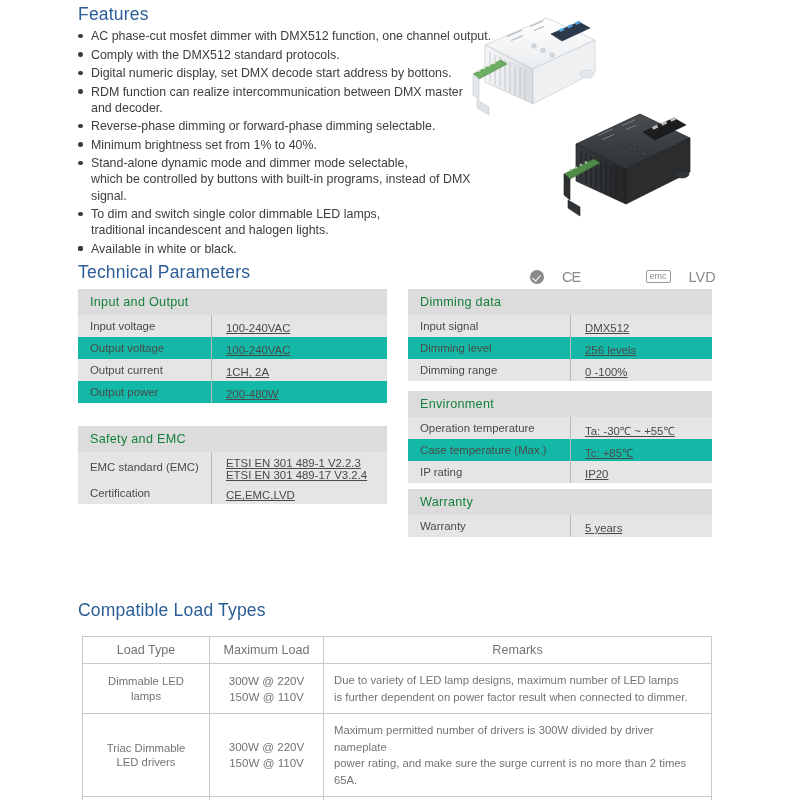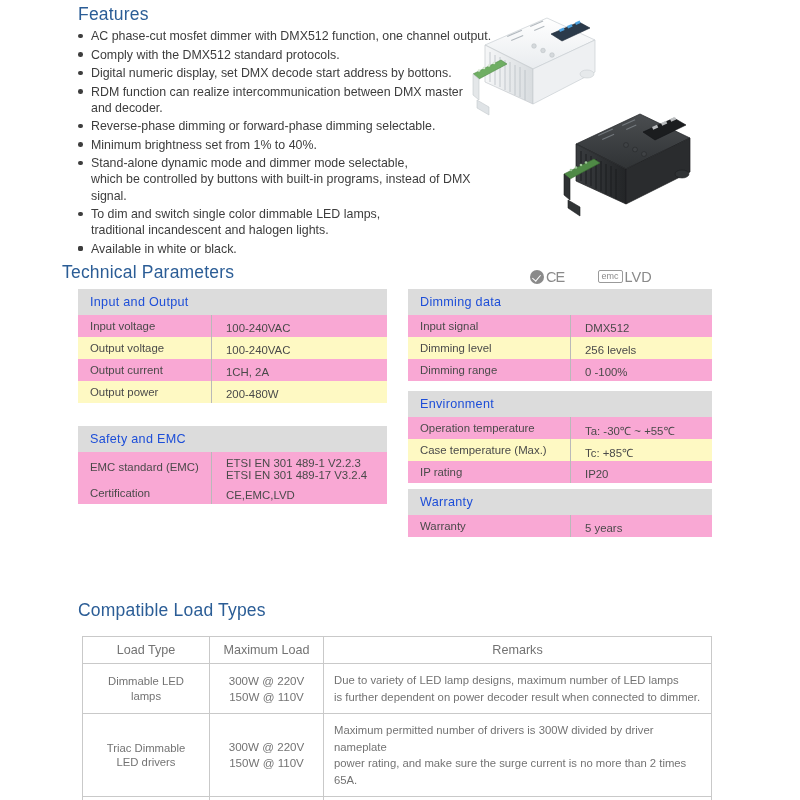--- a/index.html
+++ b/index.html
@@ -43,21 +43,21 @@
   
   .photo{position:absolute;}
 
   
   #photo-white{left:455px;top:12px;width:150px;height:108px;}
   #photo-black{left:548px;top:104px;width:150px;height:122px;}
 
   
   #cert-row{
     position:absolute;left:530px;top:251px;
-    display:flex;align-items:center;gap:2px;
+    display:flex;align-items:center;gap:18px;
     color:#8a8a8a;
   }
   #cert-row .c-tick{
     width:14px;height:14px;border-radius:50%;
     background:#8a8a8a;position:relative;display:inline-block;
   }
   #cert-row .c-tick::after{
     content:"";position:absolute;left:4px;top:3.5px;
     width:4px;height:7px;border:solid #ffffff;
     border-width:0 1.6px 1.6px 0;transform:rotate(40deg);
@@ -67,37 +67,38 @@
   #cert-row .emc-badge{
     border:1.2px solid #9a9a9a;border-radius:2px;
     font-size:9px;padding:1px 3px;line-height:1;color:#8a8a8a;
   }
   #cert-row .lvd{font-size:14.5px;}
 
   
   .spec-table{position:absolute;border-collapse:collapse;}
   .spec-table .grp-head{
     background:#dcdcdc;
-    font-size:12.6px;color:#1d4ed8;
+    font-size:12.6px;color:#15803d;
     padding:6px 0 6px 12px;
     letter-spacing:.3px;
   }
   .spec-table td.k{
     font-size:11.4px;color:#4a4a4a;
     padding:5px 0 5px 12px;
     vertical-align:middle;
   }
   .spec-table td.v{
     font-size:11.4px;color:#4a4a4a;
     padding:5px 0 1px 14px;
     vertical-align:middle;
     border-left:1.1px solid #b9b9b9;
-  }
-  .spec-table tr.odd td{background:#f9a8d4;}
-  .spec-table tr.even td{background:#fef9c3;}
+    text-decoration:underline;
+  }
+  .spec-table tr.odd td{background:#e5e5e5;}
+  .spec-table tr.even td{background:#14b8a6;}
 
   
   #load-table{
     position:absolute;left:82px;top:636px;width:630px;
     border-collapse:collapse;
     border:1px solid #c9c9c9;
     background:#fff;
   }
   #load-table th,#load-table td{
     border:1px solid #c9c9c9;
@@ -242,21 +243,21 @@
   </svg>
 
   <div id="cert-row">
     <span class="c-tick"></span>
     <span class="ce">CE</span>
     <span class="rohs">RoHS</span>
     <span class="emc-badge">emc</span>
     <span class="lvd">LVD</span>
   </div>
 
-  <div class="sec-heading" style="left:62px;top:262px;">Technical Parameters</div>
+  <div class="sec-heading" style="left:78px;top:262px;">Technical Parameters</div>
 
   <table class="spec-table" id="tbl-input-output" style="left:78px;top:289px;width:309px;">
       <tbody>
         <tr>
           <td class="grp-head" colspan="2">Input and Output</td>
         </tr>
         <tr class="odd">
           <td class="k" style="width: 121px;">Input voltage</td>
           <td class="v"><span>100-240VAC</span></td>
         </tr>
@@ -351,21 +352,21 @@
         <tr>
           <th class="col-lt">Load Type</th>
           <th class="col-ml">Maximum Load</th>
           <th>Remarks</th>
         </tr>
       </thead>
       <tbody>
         <tr>
           <td class="lt"><span>Dimmable LED lamps</span></td>
           <td class="ml"><span>300W @ 220V</span><br><span>150W @ 110V</span></td>
-          <td class="rm"><span>Due to variety of LED lamp designs, maximum number of LED lamps</span><br><span>is further dependent on power decoder result when connected to dimmer.</span></td>
+          <td class="rm"><span>Due to variety of LED lamp designs, maximum number of LED lamps</span><br><span>is further dependent on power factor result when connected to dimmer.</span></td>
         </tr>
         <tr>
           <td class="lt"><span>Triac Dimmable</span><br><span>LED drivers</span></td>
           <td class="ml"><span>300W @ 220V</span><br><span>150W @ 110V</span></td>
           <td class="rm"><span>Maximum permitted number of drivers is 300W divided by driver nameplate</span><br><span>power rating, and make sure the surge current is no more than 2 times 65A.</span></td>
         </tr>
         <tr>
           <td class="lt"><br></td>
           <td class="ml"><br></td>
           <td class="rm"><span></span></td>

